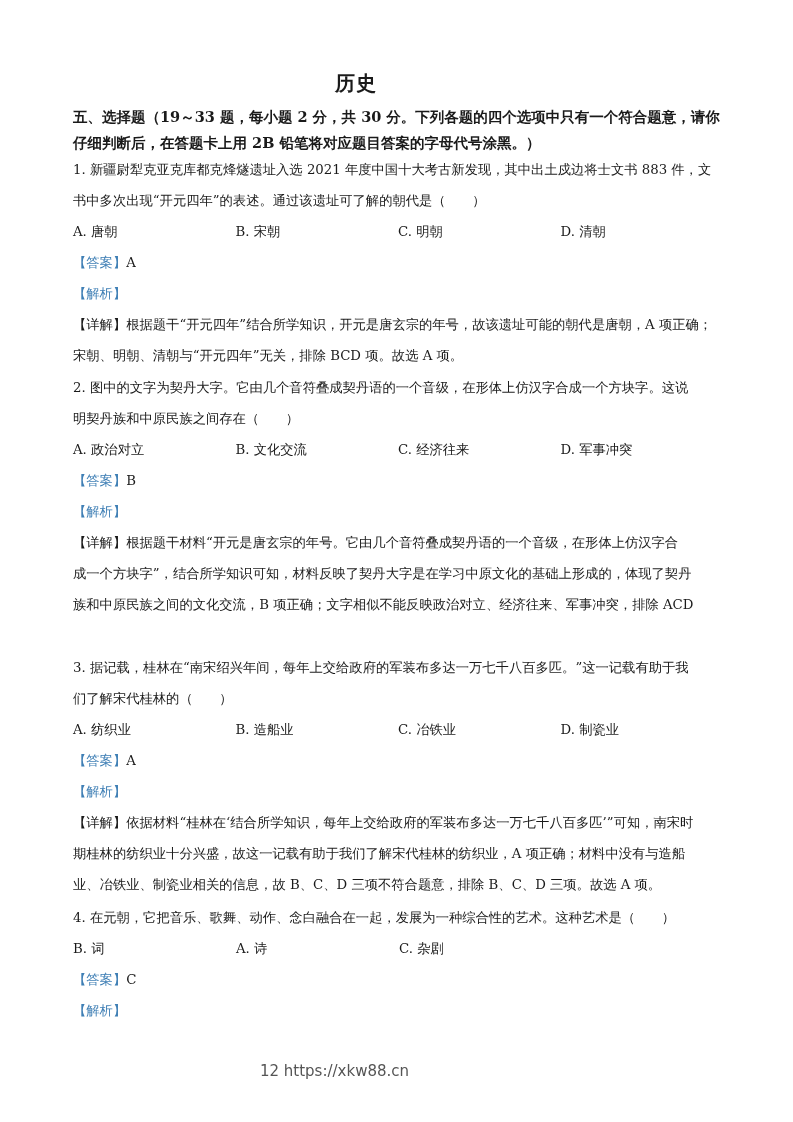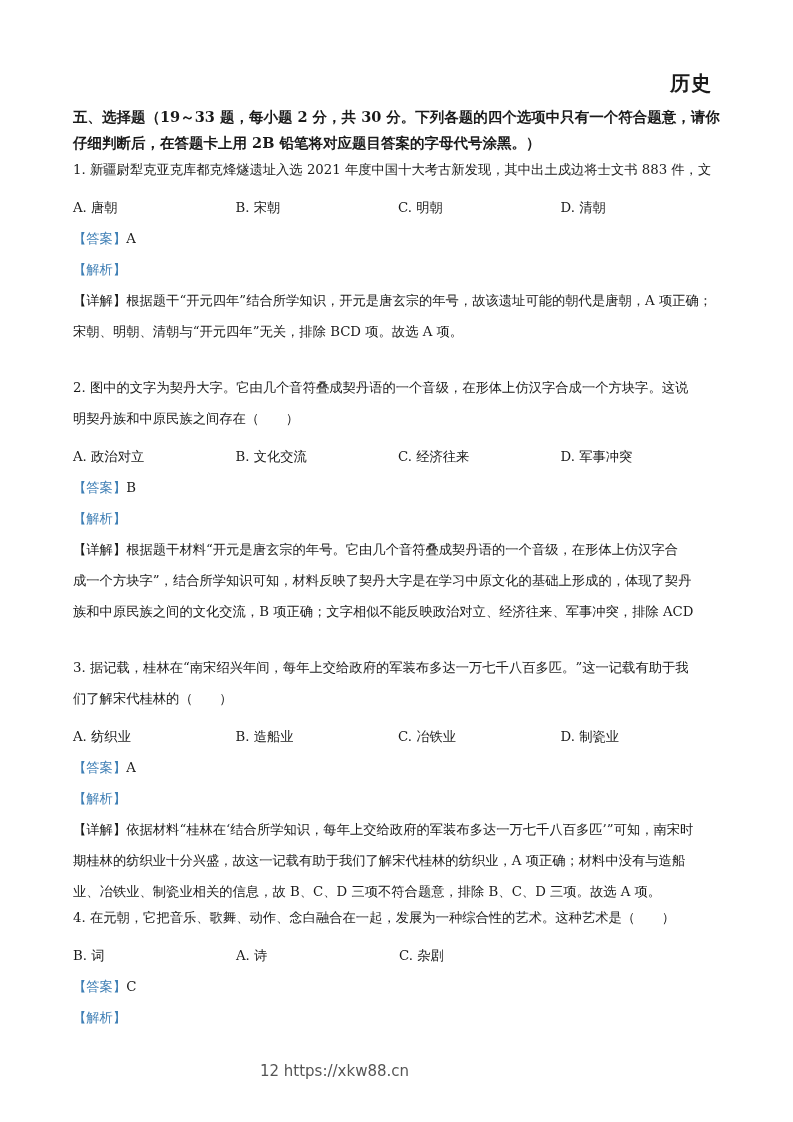--- a/index.html
+++ b/index.html
@@ -1,42 +1,43 @@
 <!DOCTYPE html>
 <html><head>
 <meta charset="utf-8">
 <style>
   html, body { margin:0; padding:0; background:#ffffff; }
   body { width:793px; height:1122px; position:relative; overflow:hidden;
          font-family:"DejaVu Serif","Liberation Serif",serif; color:#1a1a1a; }
   .page { position:absolute; left:0; top:0; width:793px; height:1122px; }
-  .title { position:absolute; top:70px; left:0; width:712px; text-align:right;
+  .title { position:absolute; top:70px; left:0; width:712px; text-align:center;
            font-size:20px; font-weight:bold; letter-spacing:1px; }
   .section { position:absolute; left:73px; width:660px; top:104px;
              font-size:14.5px; font-weight:bold; line-height:26px; }
   .block { position:absolute; left:73px; width:650px; font-size:13.3px; line-height:31px; }
   .line { white-space:nowrap; height:31px; }
-  .opts { display:flex; height:31px;margin-top:7px; }
+  .opts { display:flex; height:31px; }
   .opt { width:163px; white-space:nowrap; }
   .tag { color:#3f7fb5; }
   .ans { color:#1a1a1a; }
   .footer { position:absolute; top:1062px; left:0; width:669px; text-align:center;
             font-family:"DejaVu Sans","Liberation Sans",sans-serif; font-size:15px; color:#555; }
 </style>
 </head>
 <body>
 
 <div class="page">
 
   <div class="title">历史</div>
 
   <div class="section">五、选择题（19～33 题，每小题 2 分，共 30 分。下列各题的四个选项中只有一个符合题意，请你仔细判断后，在答题卡上用 2B 铅笔将对应题目答案的字母代号涂黑。）</div>
 
   <div class="block" style="top:154px;">
     <div class="line">1. 新疆尉犁克亚克库都克烽燧遗址入选 2021 年度中国十大考古新发现，其中出土戍边将士文书 883 件，文</div>
+    <div class="line">书中多次出现“开元四年”的表述。通过该遗址可了解的朝代是（　　）</div>
     <div class="opts">
       <span class="opt">A. 唐朝</span>
       <span class="opt">B. 宋朝</span>
       <span class="opt">C. 明朝</span>
       <span class="opt">D. 清朝</span>
     </div>
     <div class="line"><span class="tag">【答案】</span><span class="ans">A</span></div>
     <div class="line"><span class="tag">【解析】</span></div>
     <div class="line"><span>【详解】</span><span>根据题干“开元四年”结合所学知识，开元是唐玄宗的年号，故该遗址可能的朝代是唐朝，A 项正确；</span></div>
     <div class="line">宋朝、明朝、清朝与“开元四年”无关，排除 BCD 项。故选 A 项。</div>

